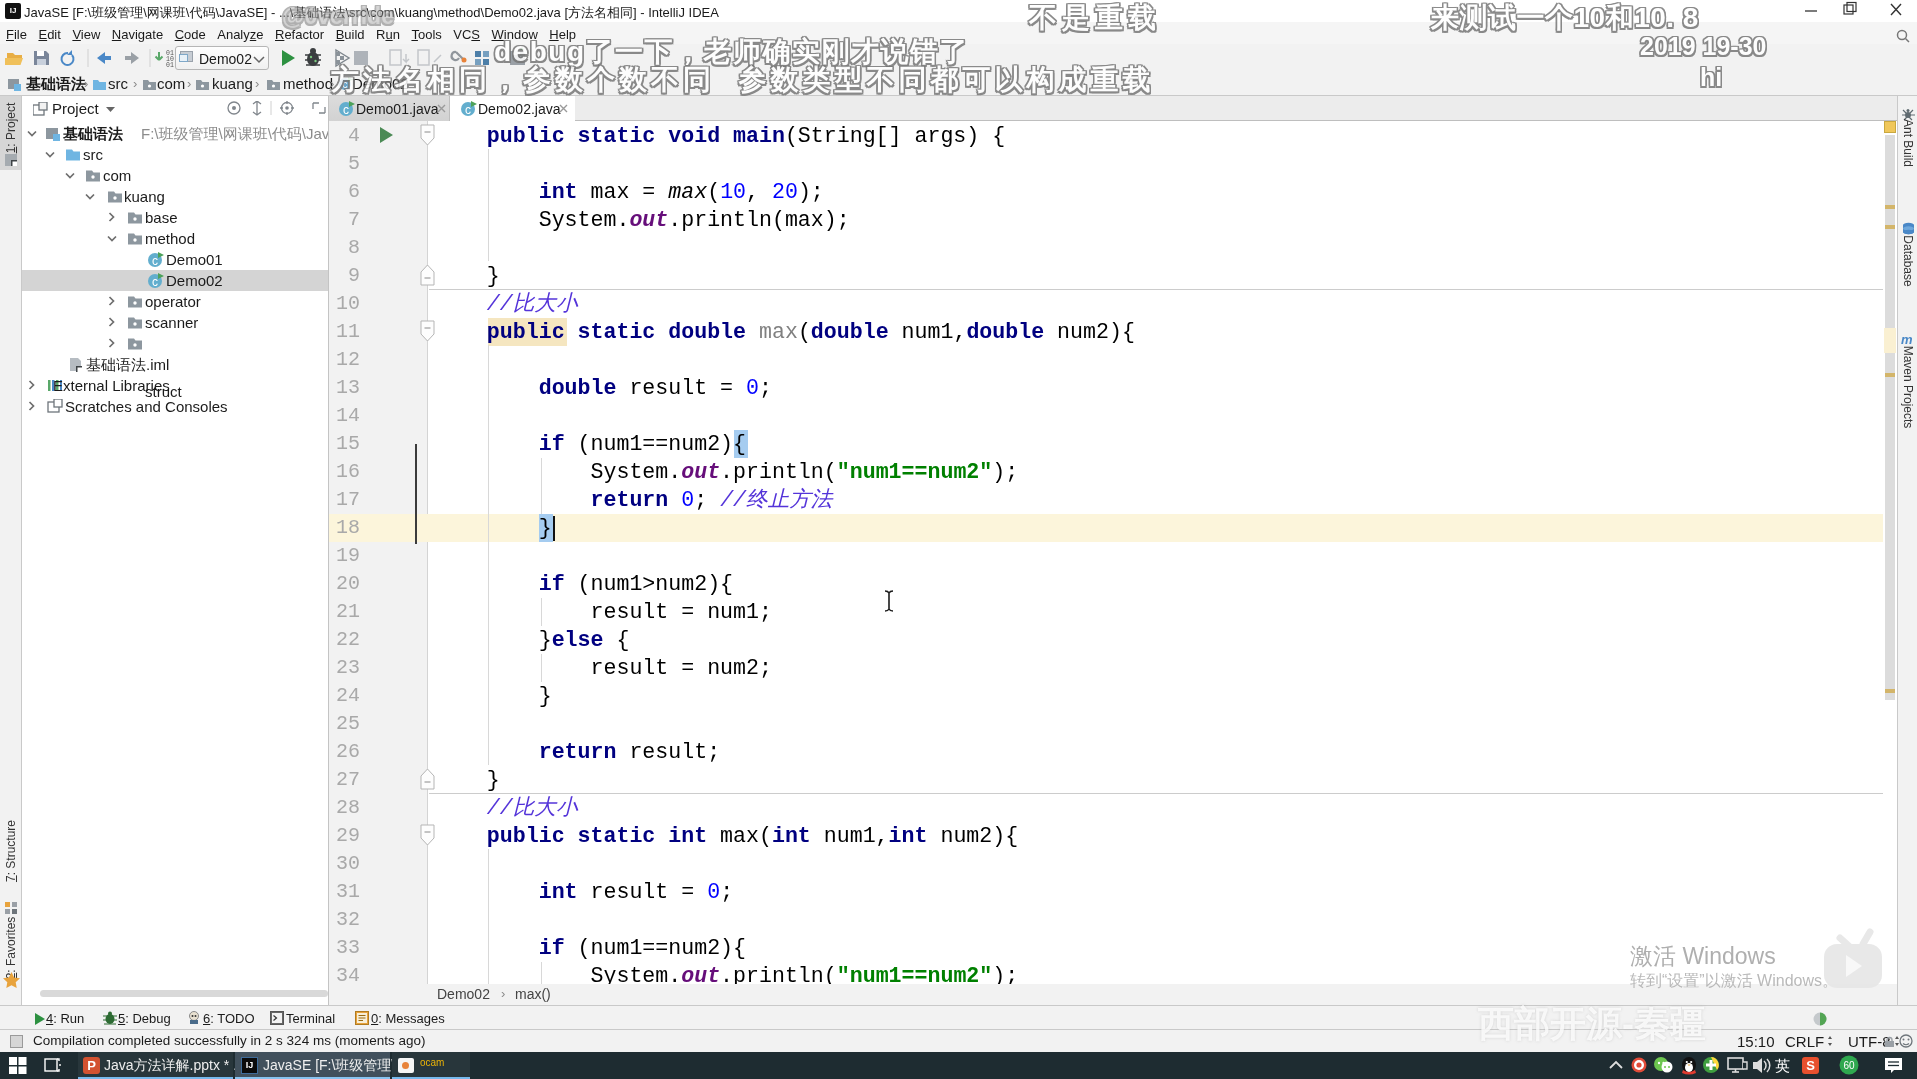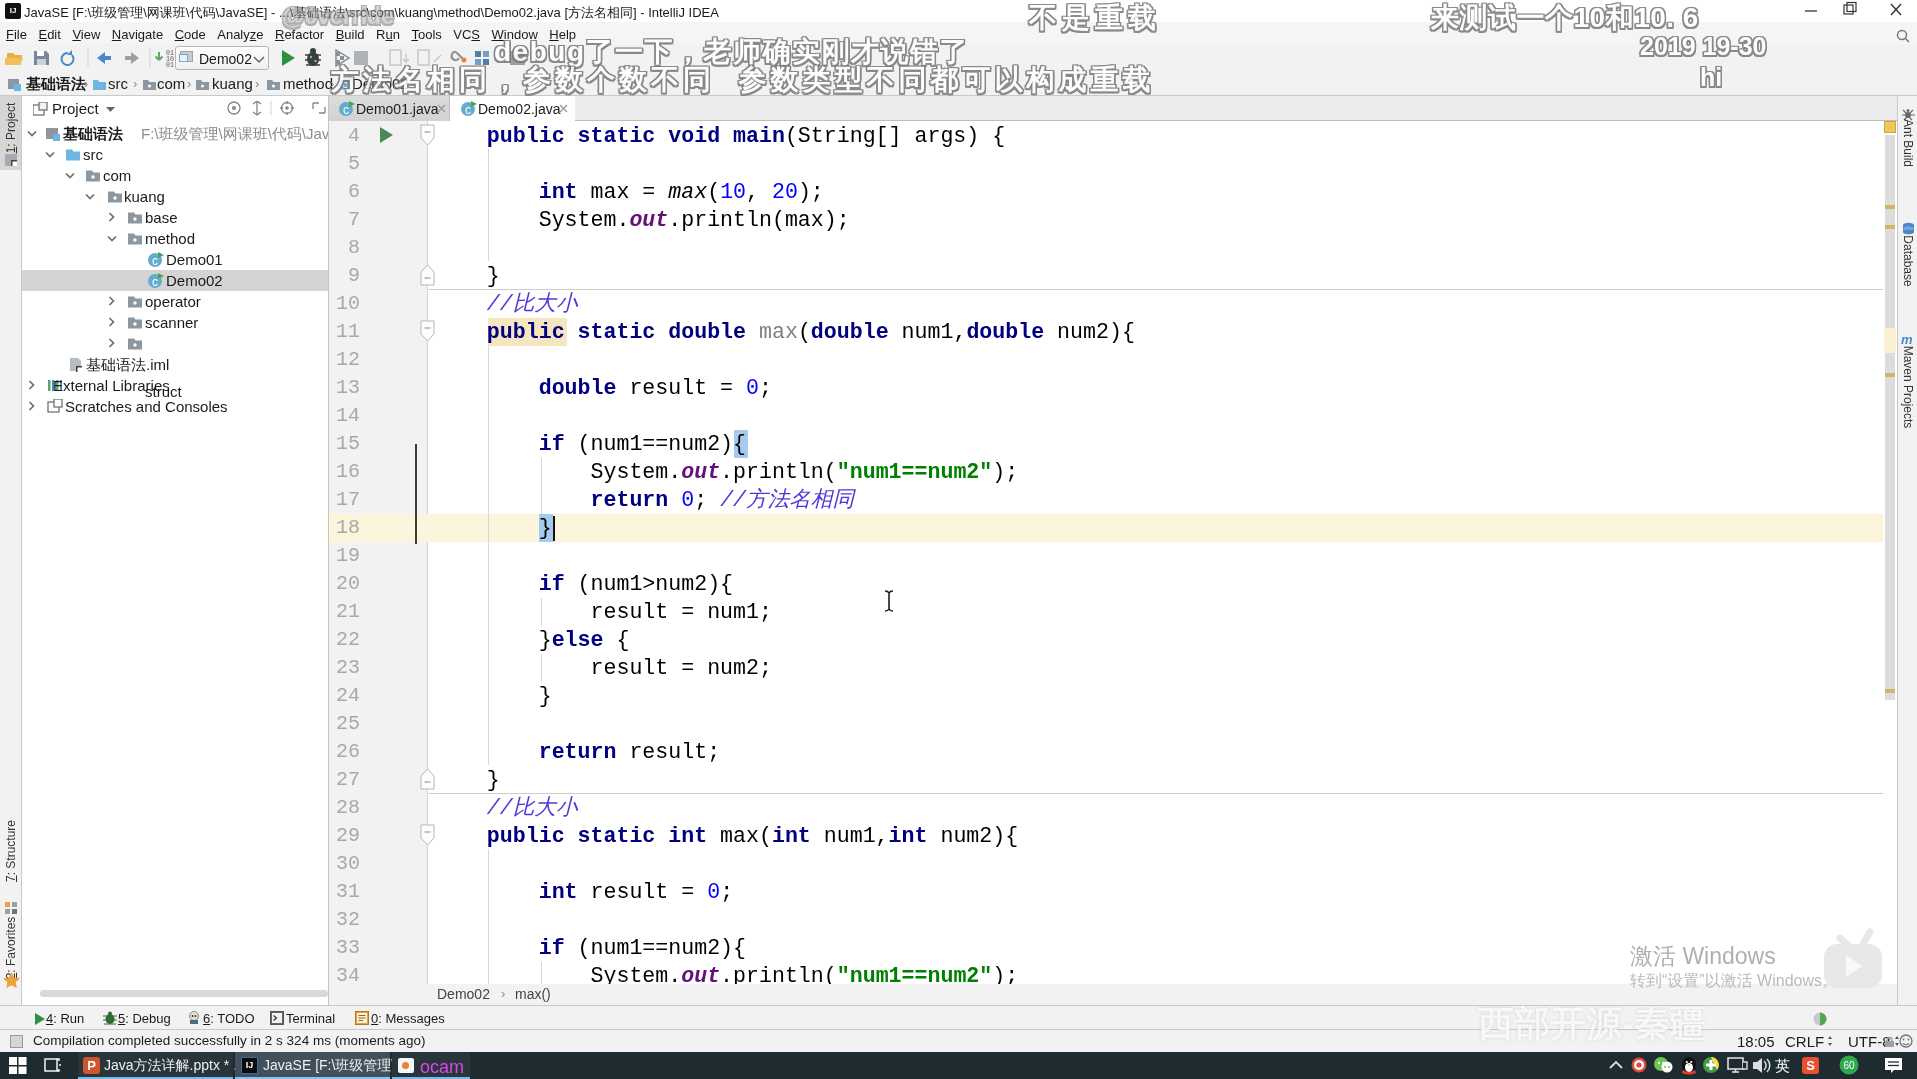--- a/index.html
+++ b/index.html
@@ -455,21 +455,21 @@
         System.<span class="f">out</span>.println(max);
 
     }
     <span class="c">//比大小</span>
     <span class="k">public static double</span> <span class="gy">max</span>(<span class="k">double</span> num1,<span class="k">double</span> num2){
 
         <span class="k">double</span> result = <span class="n">0</span>;
 
         <span class="k">if</span> (num1==num2){
             System.<span class="f">out</span>.println(<span class="s">"num1==num2"</span>);
-            <span class="k">return</span> <span class="n">0</span>; <span class="c">//方法名相同</span>
+            <span class="k">return</span> <span class="n">0</span>; <span class="c">//终止方法</span>
         }
 
         <span class="k">if</span> (num1&gt;num2){
             result = num1;
         }<span class="k">else</span> {
             result = num2;
         }
 
         <span class="k">return</span> result;
     }
@@ -554,21 +554,21 @@
   <div class="twb" style="left:371px;"><u>0</u>: Messages</div>
   <svg class="abs" style="left:1813px;top:6px" width="14" height="14">
         <circle cx="7" cy="7" r="6.5" fill="#C5C9CC"></circle>
         <path d="M7 0.5 a6.5 6.5 0 0 1 0 13 z" fill="#53A554"></path>
       </svg>
   <div class="twb" style="left:1830px;margin-top:22px;">Event Log</div>
 </div>
 <div class="abs" id="statusbar">
   <div class="abs" style="left:10px;top:5px;width:13px;height:13px;background:#D6D6D6;border:1px solid #9a9a9a;"></div>
   <div class="abs" style="left:33px;top:3px;font-size:13.5px;color:#1b1b1b;">Compilation completed successfully in 2 s 324 ms (moments ago)</div>
-  <div class="abs" style="left:1737px;top:3px;font-size:15px;color:#1b1b1b;">18:05</div>
+  <div class="abs" style="left:1737px;top:3px;font-size:15px;color:#1b1b1b;">15:10</div>
   <div class="abs" style="left:1785px;top:3px;font-size:15px;color:#1b1b1b;">CRLF<svg width="8" height="12" style="margin-left:2px">
           <path d="M2 4 l2-3 l2 3 z M2 8 l2 3 l2-3 z" fill="#555"></path>
         </svg></div>
   <div class="abs" style="left:1848px;top:3px;font-size:15px;color:#1b1b1b;">UTF-8<svg width="8" height="12" style="margin-left:2px">
           <path d="M2 4 l2-3 l2 3 z M2 8 l2 3 l2-3 z" fill="#555"></path>
         </svg></div>
   <svg class="abs" style="left:1884px;top:6px" width="11" height="12">
         <rect x="1" y="5" width="9" height="6" fill="#9aa0a6"></rect>
         <path d="M3 5 v-1 a2.5 2.5 0 0 1 5 0 V5" fill="none" stroke="#9aa0a6" stroke-width="1.4"></path>
       </svg>
@@ -596,21 +596,21 @@
   <div class="abs" style="left:83px;top:5px;width:17px;height:17px;background:#D35230;border-radius:3px;color:#fff;font-weight:bold;font-size:13px;text-align:center;line-height:17px;">P</div>
   <div class="abs" style="left:104px;top:5px;font-size:14px;color:#eee;">Java方法详解.pptx * ...</div>
   <div class="abs" style="left:235px;top:0;width:155px;height:27px;background:#41505C;"></div>
   <div class="abs" style="left:235px;top:25px;width:155px;height:2px;background:#88C3F0;"></div>
   <div class="abs" style="left:241px;top:5px;width:17px;height:17px;background:#0b0b0b;border:1px solid #3E6B9A;color:#fff;font-weight:bold;font-size:9px;text-align:center;line-height:15px;">IJ</div>
   <div class="abs" style="left:263px;top:5px;font-size:14px;color:#eee;">JavaSE [F:\班级管理\...</div>
   <div class="abs" style="left:392px;top:0;width:78px;height:27px;background:#28363B;"></div>
   <div class="abs" style="left:392px;top:25px;width:78px;height:2px;background:#76B9ED;"></div>
   <div class="abs" style="left:398px;top:6px;width:16px;height:15px;background:#F5F5F5;border-radius:2px;"></div>
   <div class="abs" style="left:402px;top:10px;width:7px;height:7px;background:#E8833A;border-radius:50%;"></div>
-  <div class="abs" style="left:420px;top:5px;font-size:18px;color:#d946ef;">ocam</div>
+  <div class="abs" style="left:420px;top:5px;font-size:10px;color:#eab308;">ocam</div>
   <svg class="tray" style="left:1606px" width="20" height="27">
         <path d="M4 16 l6 -6 l6 6" fill="none" stroke="#ddd" stroke-width="1.8"></path>
       </svg>
   <svg class="tray" style="left:1630px" width="20" height="27">
         <circle cx="9" cy="13" r="7.5" fill="#E14B39"></circle>
         <circle cx="9" cy="13" r="5" fill="#fff"></circle>
         <circle cx="9" cy="13" r="2.6" fill="#E14B39"></circle>
       </svg>
   <svg class="tray" style="left:1652px" width="24" height="27">
         <circle cx="9" cy="12" r="7" fill="#6CC64F"></circle>
@@ -652,21 +652,21 @@
       </svg>
   <svg class="tray" style="left:1883px" width="24" height="27">
         <path d="M2 6 h17 v12 h-8 l-3 3 v-3 h-6 z" fill="#fff"></path>
         <line x1="5" y1="10" x2="16" y2="10" stroke="#1E2C31" stroke-width="1.3"></line>
         <line x1="5" y1="13.5" x2="16" y2="13.5" stroke="#1E2C31" stroke-width="1.3"></line>
       </svg>
 </div>
 <div class="abs" id="overlay">
   <div class="dm" style="left:282px;top:3px;font-size:23px;opacity:.55;color:rgba(255,255,255,.45);">@0verride</div>
   <div class="dm" style="left:1029px;top:-1.5px;font-size:28px;opacity:.85;letter-spacing:5px;font-family:Liberation Serif, serif;">不是重载</div>
-  <div class="dm" style="left:1431px;top:-1.5px;font-size:28px;opacity:.85;letter-spacing:0.5px;">来测试一个10和10. 6</div>
+  <div class="dm" style="left:1431px;top:-1.5px;font-size:28px;opacity:.85;letter-spacing:0.5px;">来测试一个10和10. 8</div>
   <div class="dm" style="left:494px;top:33px;font-size:28px;opacity:.85;letter-spacing:1.5px;">debug了一下，老师确实刚才说错了</div>
   <div class="dm" style="left:1640px;top:32px;font-size:25px;opacity:.85;">2019 19-30</div>
   <div class="dm" style="left:331px;top:60.5px;font-size:28px;opacity:.85;letter-spacing:4px;">方法名相同，参数个数不同&nbsp;&nbsp;参数类型不同都可以构成重载</div>
   <div class="dm" style="left:1700px;top:63px;font-size:25px;opacity:.85;">hi</div>
   <div class="abs" style="left:1630px;top:941px;font-size:23px;color:#AFAFAF;white-space:nowrap;">激活 Windows</div>
   <div class="abs" style="left:1630px;top:971px;font-size:16px;color:#B9B9B9;white-space:nowrap;">转到“设置”以激活 Windows。</div>
   <svg class="abs" style="left:1818px;top:924px" width="74" height="68" opacity="0.95">
     <path d="M22 14 l10 9 M52 8 l-7 12" stroke="#E7E7E7" stroke-width="7" stroke-linecap="round"></path>
     <rect x="6" y="20" width="58" height="44" rx="13" fill="#E7E7E7"></rect>
     <path d="M28 31 l16 11 l-16 11 z" fill="#F8F8F8"></path>

